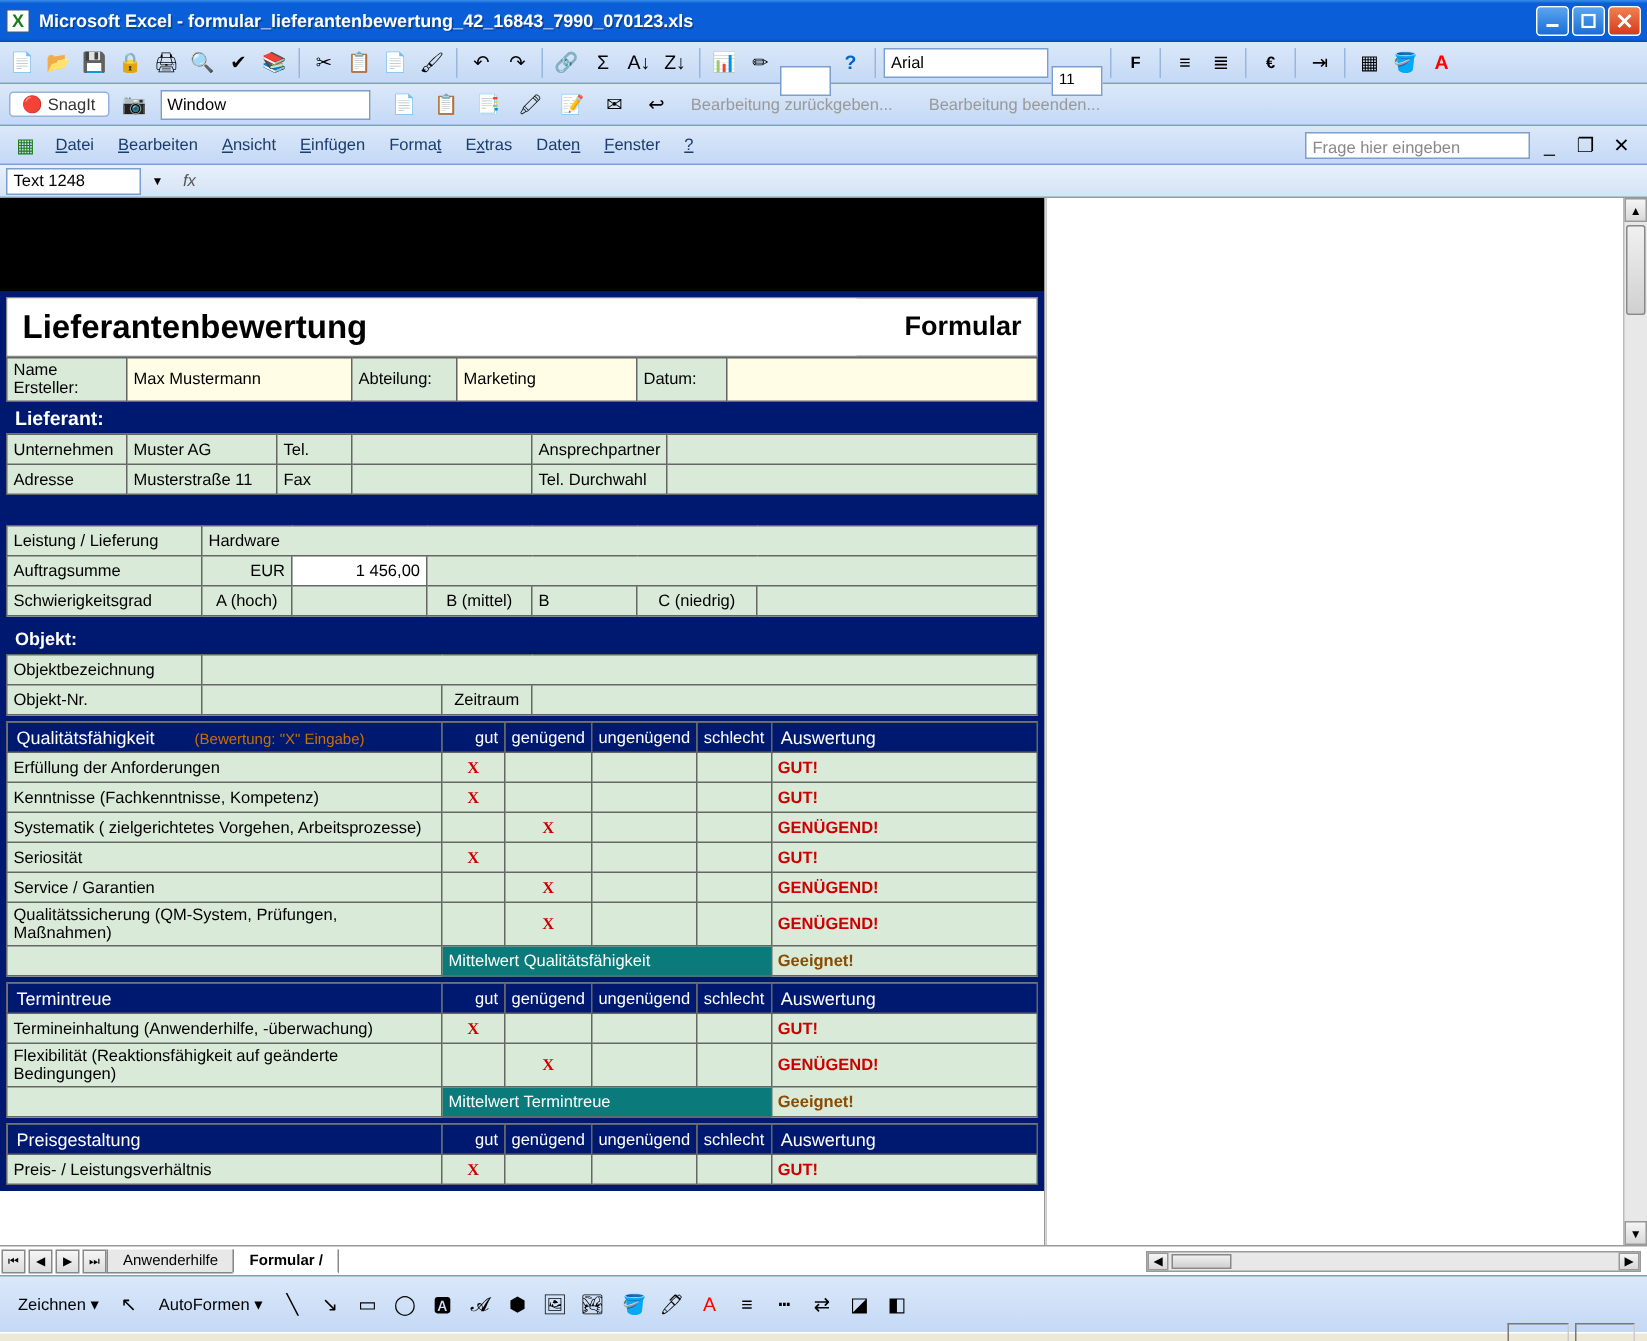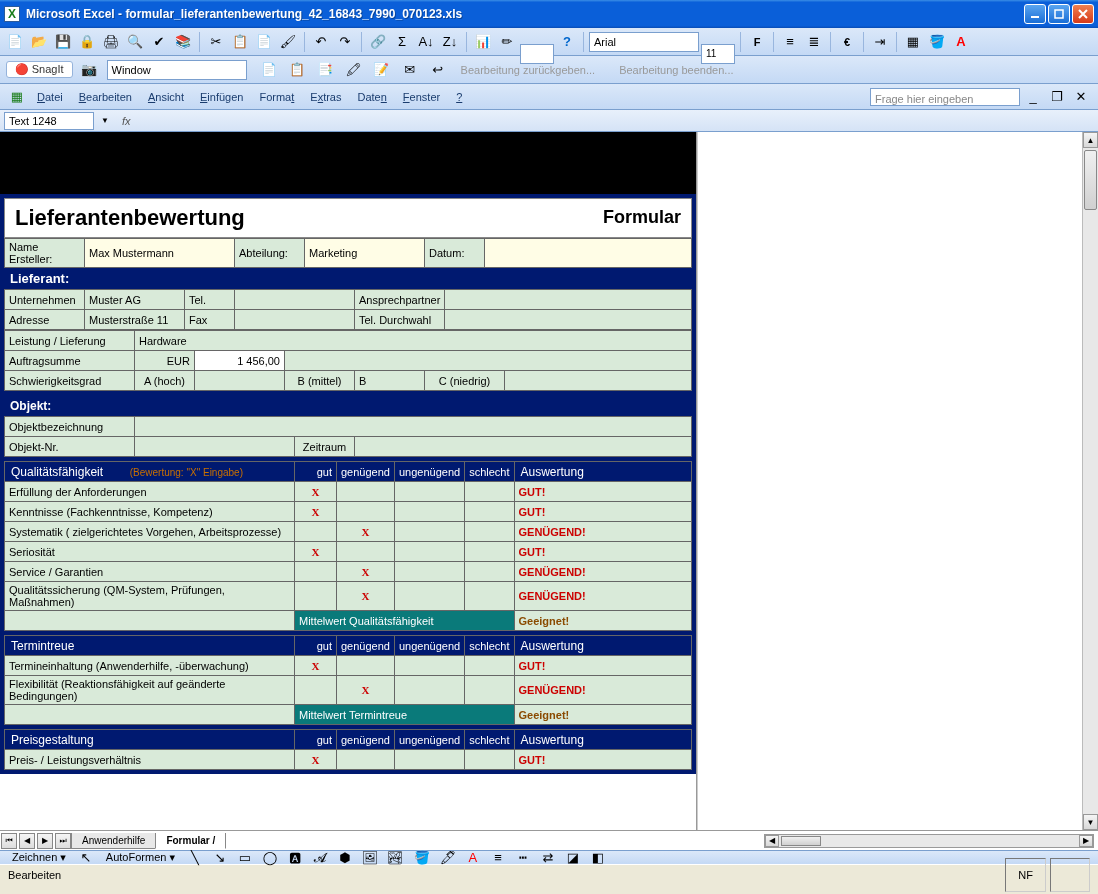--- a/index.html
+++ b/index.html
@@ -73,21 +73,21 @@
 .tabstrip { height: 20px; background: #fff; border-top: 1px solid #999; display: flex; align-items: center; font-size: 10px; }
 .tabnav { width: 16px; height: 16px; border: 1px solid #888; margin: 0 1px; background: linear-gradient(#f5f5f5,#ddd); display: flex; align-items: center; justify-content: center; cursor: pointer; font-size: 8px; }
 .tab { padding: 2px 10px; border: 1px solid #888; border-top: none; background: #e8e8e8; margin-left: -1px; cursor: pointer; }
 .tab.active { background: #fff; font-weight: bold; border-bottom-color: #fff; }
 .hscroll-area { flex: 1; display: flex; align-items: center; justify-content: flex-end; padding-right: 4px; }
 .hscroll { height: 14px; width: 330px; background: #e8e8e8; border: 1px solid #999; position: relative; }
 .hscroll .ha { position: absolute; top: 0; width: 14px; height: 12px; background: linear-gradient(#f5f5f5,#d8d8d8); border: 1px solid #999; display: flex; align-items: center; justify-content: center; font-size: 8px; cursor: pointer; }
 .hscroll .hthumb { position: absolute; left: 16px; top: 1px; bottom: 1px; width: 40px; background: linear-gradient(#f0f0f0,#d0d0d0); border: 1px solid #888; }
 
 
-.drawbar { height: 14px; background: linear-gradient(#dbe8f9,#c4d9f5); border-top: 1px solid #7a9fce; display: flex; align-items: center; padding: 0 6px; gap: 3px; }
+.drawbar { height: 38px; background: linear-gradient(#dbe8f9,#c4d9f5); border-top: 1px solid #7a9fce; display: flex; align-items: center; padding: 0 6px; gap: 3px; }
 .drawbtn { padding: 2px 6px; cursor: pointer; }
 
 
 .statusbar { height: 20px; background: #ece9d8; border-top: 1px solid #fff; display: flex; align-items: center; padding: 0 8px; font-size: 11px; }
 .statusbar .spacer { flex: 1; }
 .statusbar .cell { border: 1px inset #ccc; padding: 16px 12px; height: 32px; display: flex; align-items: center; margin-left: 4px; }
 
 </style>
 </head>
 <body>
@@ -334,21 +334,21 @@
           <td class="green small">Adresse</td>
           <td class="green">Musterstraße 11</td>
           <td class="green small">Fax</td>
           <td class="green"></td>
           <td class="green small">Tel. Durchwahl</td>
           <td class="green"></td>
         </tr>
       </tbody>
         </table>
 
-      <table class="form" style="margin-top:0">
+      <table class="form" style="margin-top:20px">
         <tbody>
             <tr>
           <td class="green" style="width:130px">Leistung / Lieferung</td>
           <td class="green" colspan="6">Hardware</td>
         </tr>
         <tr>
           <td class="green">Auftragsumme</td>
           <td class="green" style="width:60px;text-align:right">EUR</td>
           <td class="white" style="width:90px;text-align:right">1 456,00</td>
           <td class="green" colspan="4"></td>

